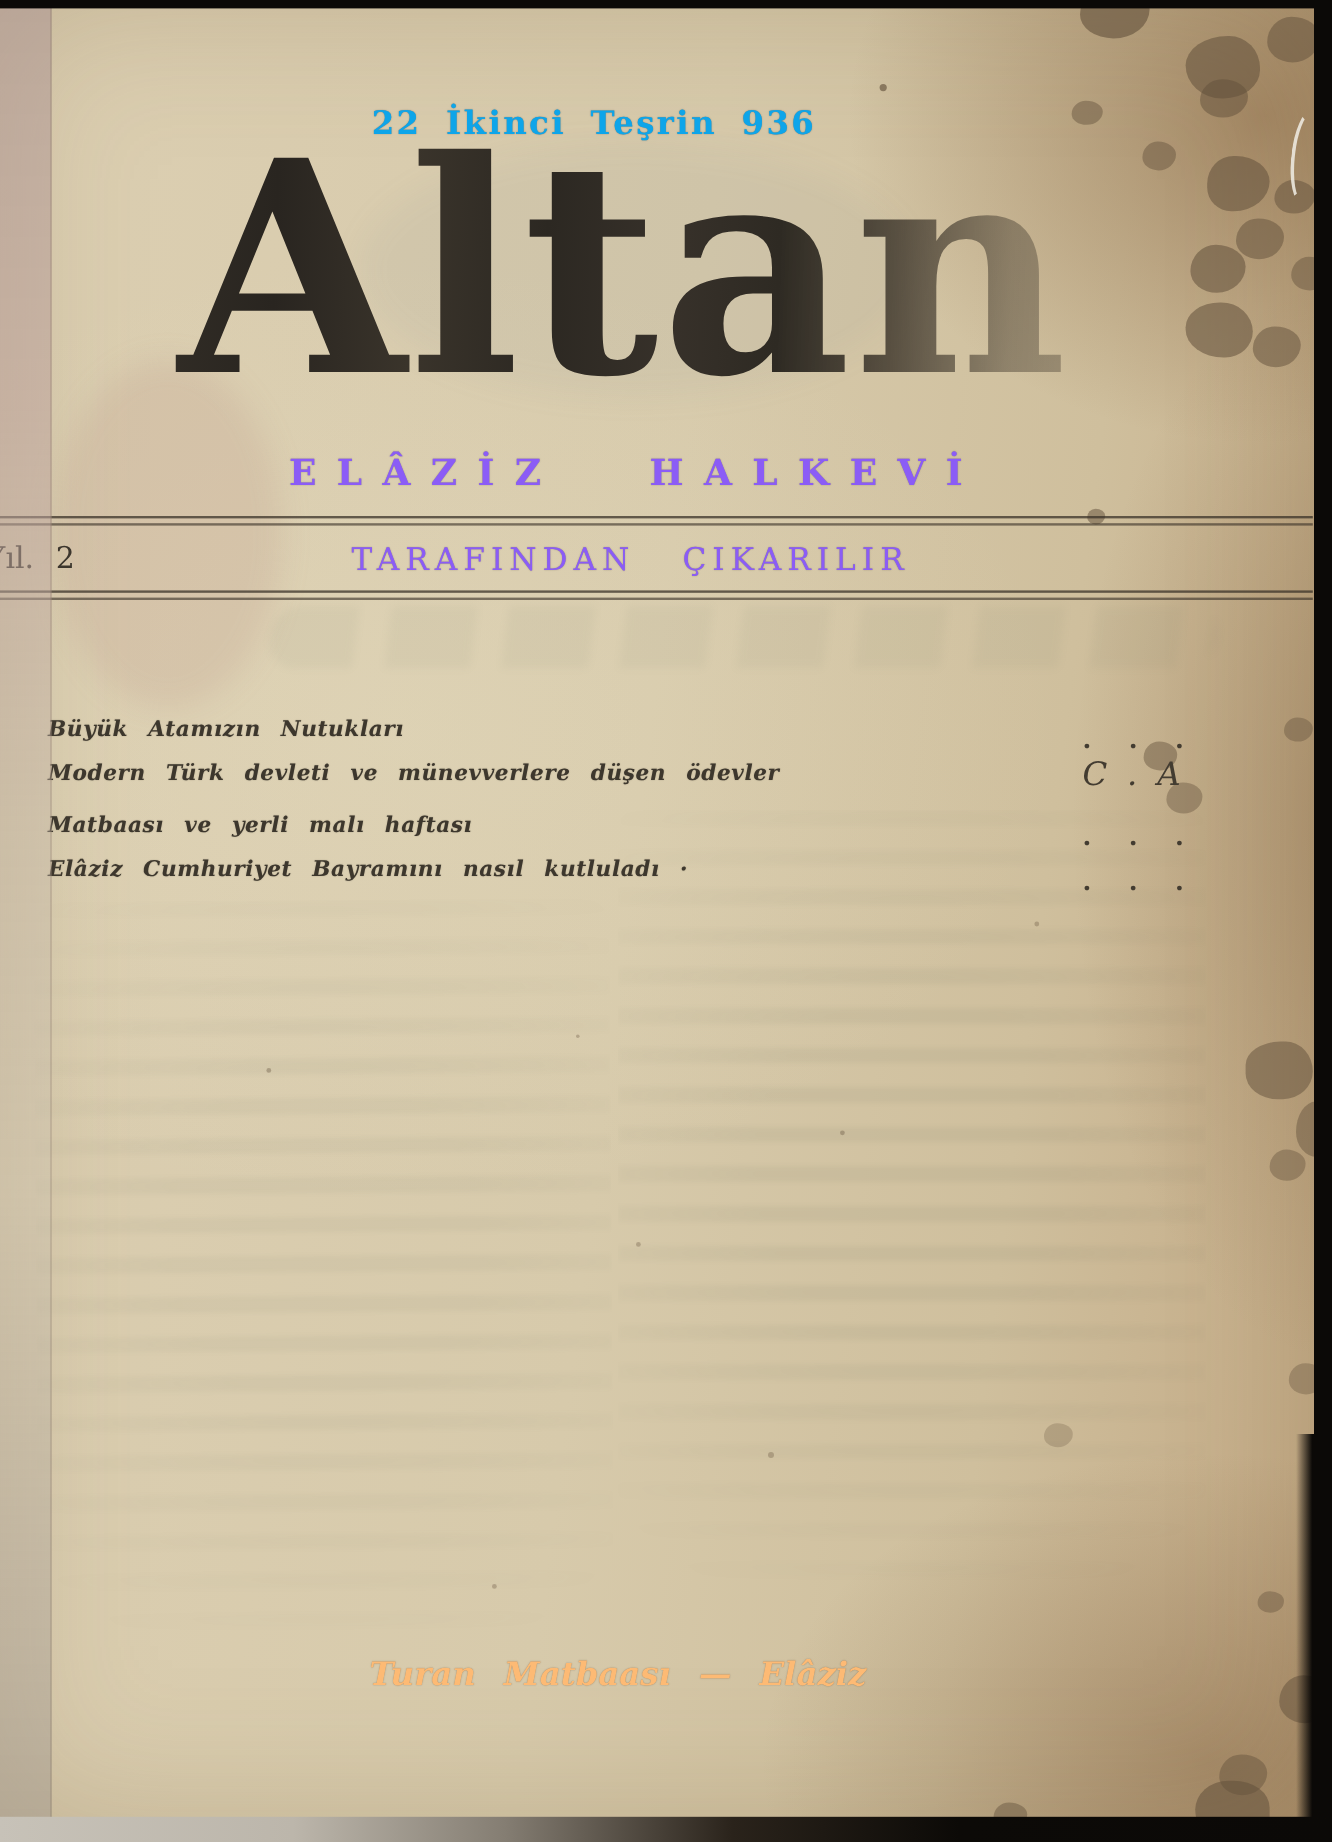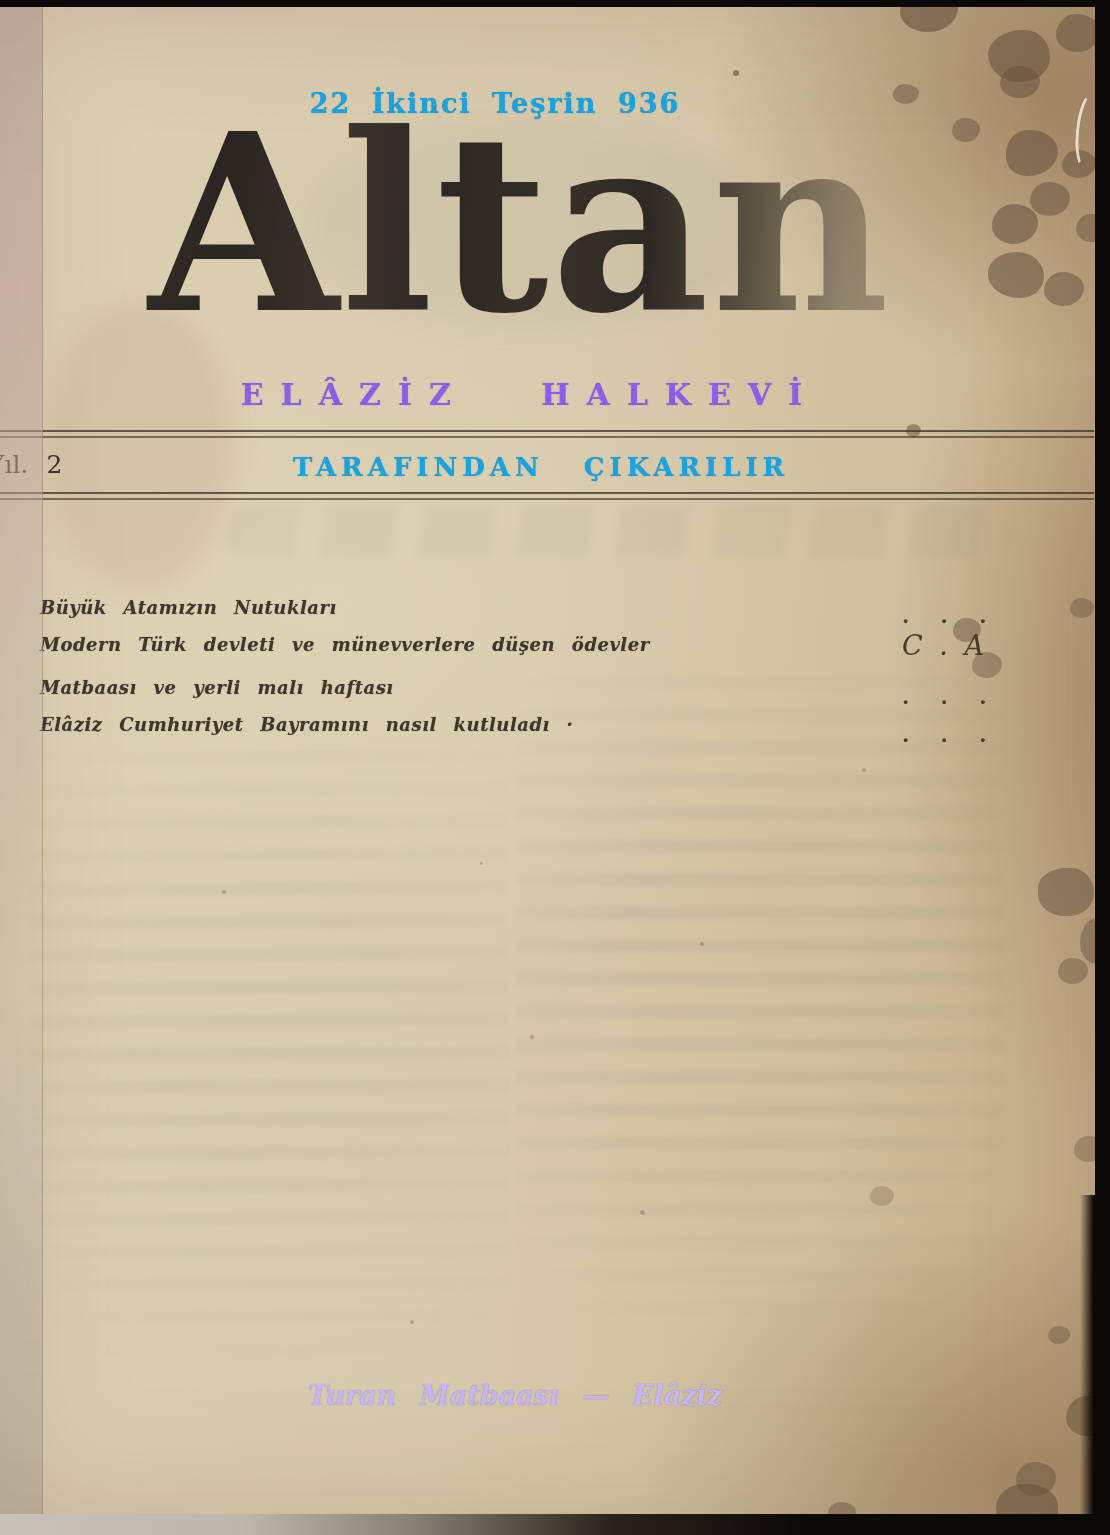--- a/index.html
+++ b/index.html
@@ -67,42 +67,42 @@
     font-size:30px;font-weight:bold;letter-spacing:17px;word-spacing:46px;
     color:#8b5cf6;text-shadow:0 0 1px rgba(59,53,44,0.5);
   }
   .rule{position:absolute;left:0;width:1094px;height:4px;
     border-top:2px solid rgba(58,50,40,0.75);
     border-bottom:2px solid rgba(58,50,40,0.62);}
   .rule1{top:430px;}
   .rule2{top:492px;}
   .vol{top:450px;left:-12px;font-size:25px;word-spacing:10px;color:#3c362d;}
   .issued{
-    top:452px;left:293px;font-size:26px;font-weight:bold;
-    letter-spacing:5px;word-spacing:26px;color:#0ea5e9;
+    top:452px;left:293px;font-size:26px;font-weight:normal;
+    letter-spacing:5px;word-spacing:26px;color:#8b5cf6;
     text-shadow:0 0 1px rgba(57,51,41,0.5);
   }
   .toc-heading{
     top:551px;left:0;width:1030px;text-align:center;
     font-size:27px;font-weight:bold;font-style:italic;letter-spacing:1px;
     color:#433c31;
   }
   .toc-title{
     left:40px;width:830px;
     font-size:18px;font-weight:bold;font-style:italic;
     letter-spacing:0.5px;word-spacing:10px;color:#3d372d;
     text-shadow:0 0 1px rgba(61,55,45,0.45);
   }
   .toc-marker{left:902px;width:110px;color:#433c31;}
   .dots{font-size:21px;font-weight:bold;letter-spacing:12px;}
   .initials{font-size:27px;font-style:italic;word-spacing:8px;}
   .footer{
     top:1380px;left:0;width:1030px;text-align:center;
     font-size:27px;font-weight:bold;font-style:italic;word-spacing:14px;
-    color:#c4b5fd;text-shadow:0 0 1px rgba(58,52,43,0.5);
+    color:#fdba74;text-shadow:0 0 1px rgba(58,52,43,0.5);
   }
   
   .ghost-col{
     position:absolute;
     background-image:repeating-linear-gradient(180deg,
       rgba(96,104,86,0.55) 0px,rgba(96,104,86,0.55) 13px,
       rgba(0,0,0,0) 13px,rgba(0,0,0,0) 33px);
     opacity:0.11;filter:blur(2.2px);
     -webkit-mask-image:radial-gradient(ellipse 75% 62% at 50% 45%,#000 35%,transparent 100%);
     mask-image:radial-gradient(ellipse 75% 62% at 50% 45%,#000 35%,transparent 100%);

